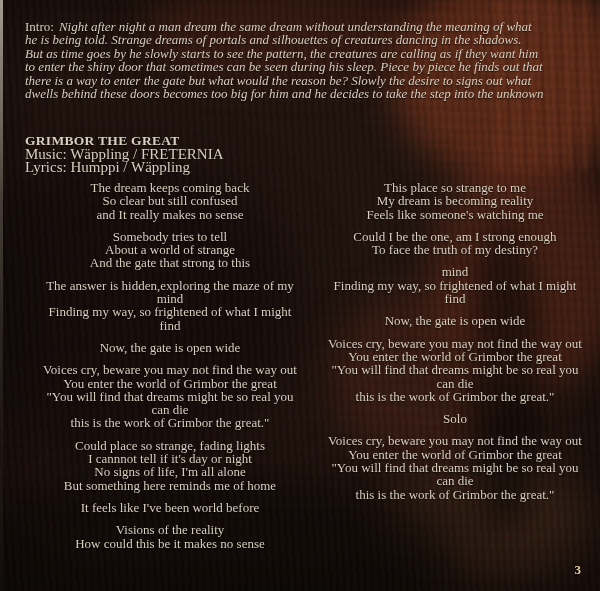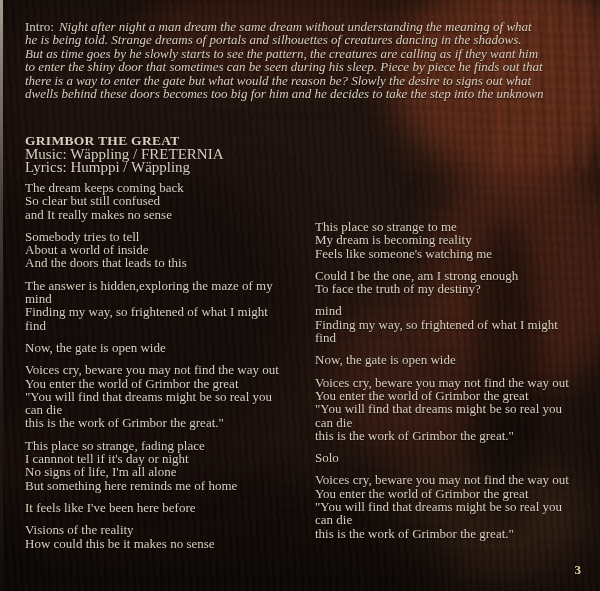--- a/index.html
+++ b/index.html
@@ -54,22 +54,22 @@
   .intro-label { font-style: normal; }
   .intro-rest { margin-left: 5px; }
   .song-header { position: absolute; left: 25px; top: 126px; margin-top: 8px; }
   .song-title {
     margin: 0; font-size: 13.5px; line-height: 14px;
     font-weight: bold; letter-spacing: 0.3px;
   }
   .credit { margin: 0; font-size: 15px; line-height: 13.4px; }
   .col { position: absolute; top: 181px; font-size: 13px; line-height: 13.3px; }
   .col-left  { left: 25px;  width: 290px; }
-  .col-right { left: 315px; width: 280px; margin-top: 39px; }
-  .stanza { margin: 0 0 9px 0; }
+  .col-right { left: 315px; width: 280px; }
+  .stanza { margin: 0 0 9px 0; text-align: center; }
   .stanza p { margin: 0; }
   .page-number {
     position: absolute; right: 19px; top: 562px;
     font-size: 13px; font-weight: bold; color: #e7d7a0;
     text-shadow: 0 1px 1px rgba(0,0,0,0.7);
   }
 </style>
 </head>
 <body>
 
@@ -105,47 +105,47 @@
   </div>
 
   <div class="col col-left txt">
       <div class="stanza">
         <p>The dream keeps coming back</p>
         <p>So clear but still confused</p>
         <p>and It really makes no sense</p>
       </div>
       <div class="stanza">
         <p>Somebody tries to tell</p>
-        <p>About a world of inside</p>
-        <p>And the doors that leads to this</p>
+        <p>About a world of strange</p>
+        <p>And the gate that strong to this</p>
       </div>
       <div class="stanza">
         <p>The answer is hidden,exploring the maze of my</p>
         <p>mind</p>
         <p>Finding my way, so frightened of what I might</p>
         <p>find</p>
       </div>
       <div class="stanza">
         <p>Now, the gate is open wide</p>
       </div>
       <div class="stanza">
         <p>Voices cry, beware you may not find the way out</p>
         <p>You enter the world of Grimbor the great</p>
         <p>"You will find that dreams might be so real you</p>
         <p>can die</p>
         <p>this is the work of Grimbor the great."</p>
       </div>
       <div class="stanza">
-        <p>This place so strange, fading place</p>
+        <p>Could place so strange, fading lights</p>
         <p>I cannnot tell if it's day or night</p>
         <p>No signs of life, I'm all alone</p>
         <p>But something here reminds me of home</p>
       </div>
       <div class="stanza">
-        <p>It feels like I've been here before</p>
+        <p>It feels like I've been world before</p>
       </div>
       <div class="stanza">
         <p>Visions of the reality</p>
         <p>How could this be it makes no sense</p>
       </div>
     </div>
   <div class="col col-right txt">
       <div class="stanza">
         <p>This place so strange to me</p>
         <p>My dream is becoming reality</p>

